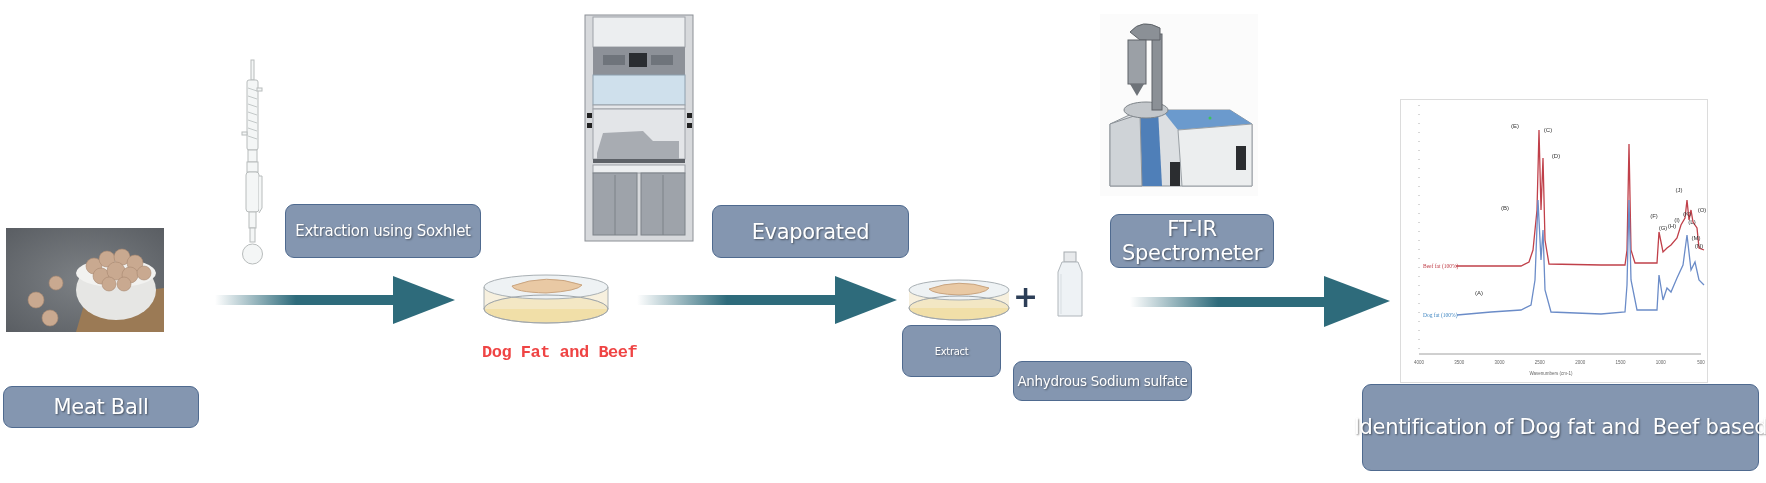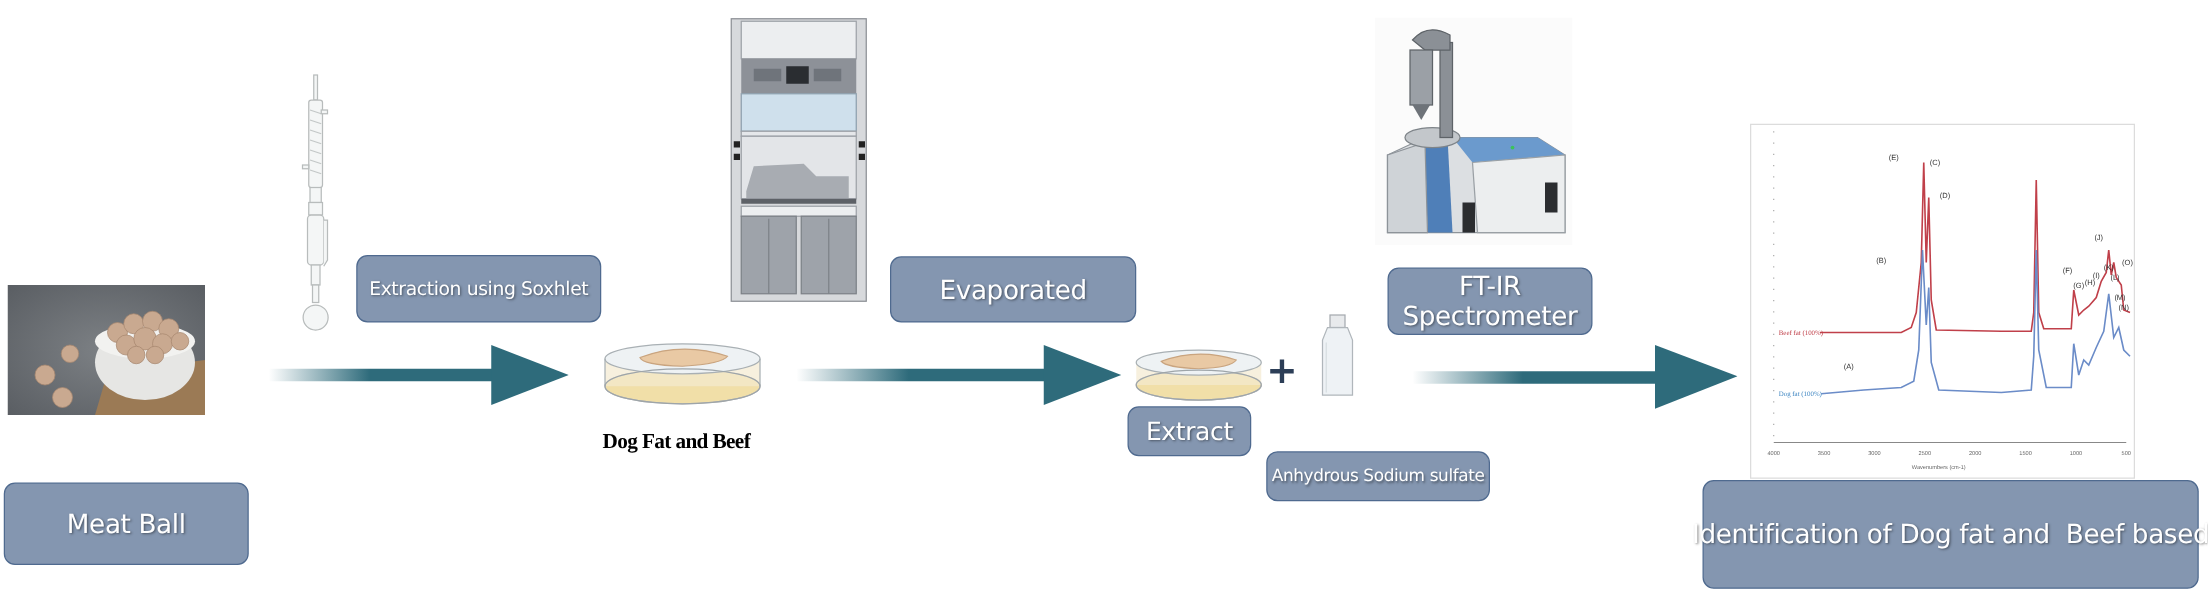--- a/index.html
+++ b/index.html
@@ -7,21 +7,21 @@
          font-family:"Liberation Sans", sans-serif; }
   .abs { position:absolute; }
   .label-box {
     position:absolute; background:#8496b0; border:1.5px solid #4f6a8f;
     border-radius:9px; color:#ffffff; display:flex; align-items:center;
     justify-content:center; text-align:center; box-sizing:border-box;
     font-family:"DejaVu Sans", sans-serif; text-shadow:1px 1px 2px rgba(0,0,0,0.45);
     letter-spacing:-0.3px;
   }
   .arrow { position:absolute; }
-  .plain-label { position:absolute; font-family:Liberation Serif, serif; font-weight:bold; color:#000000; letter-spacing:-0.5px;text-align:right; }
+  .plain-label { position:absolute; font-family:Liberation Mono, monospace; font-weight:bold; color:#ef4444; letter-spacing:-0.5px;text-align:right; }
 </style>
 </head>
 <body>
 
 <div class="abs" style="left:6px;top:228px;width:158px;height:104px;">
   <svg width="158" height="104" viewBox="0 0 158 104">
     <defs>
       <radialGradient id="bg1" cx="50%" cy="50%" r="70%">
         <stop offset="0" stop-color="#7d8185"></stop>
           <stop offset="1" stop-color="#5a5e63"></stop>
@@ -41,21 +41,21 @@
       <circle cx="124" cy="47" r="8"></circle>
         <circle cx="138" cy="45" r="7"></circle>
         <circle cx="103" cy="56" r="7"></circle>
       <circle cx="118" cy="56" r="7"></circle>
       <circle cx="50" cy="55" r="7"></circle>
         <circle cx="30" cy="72" r="8"></circle>
         <circle cx="44" cy="90" r="8"></circle>
     </g>
   </svg>
 </div>
-<div class="label-box" style="left:3px;top:386px;width:196px;height:66px;font-size:21px;">
+<div class="label-box" style="left:3px;top:386px;width:196px;height:42px;font-size:21px;">
   <span>Meat Ball</span>
 </div>
 
 <svg class="arrow" style="left:215px;top:272px;" width="240" height="56" viewBox="0 0 240 56">
   <defs>
     <linearGradient id="ag1" x1="0" x2="1" y1="0" y2="0">
       <stop offset="0" stop-color="#2e6b7b" stop-opacity="0"></stop>
       <stop offset="0.45" stop-color="#2e6b7b" stop-opacity="1"></stop>
       <stop offset="1" stop-color="#2e6b7b"></stop>
     </linearGradient>
@@ -137,21 +137,21 @@
   <ellipse cx="52" cy="12" rx="50" ry="10" fill="#eef2f4" stroke="#a9b0b4"></ellipse>
   <path d="M22 11 Q52 0 82 10 Q78 16 52 17 Q26 16 22 11 Z" fill="#e9c9a4" stroke="#c9a47f"></path>
   <ellipse cx="52" cy="30" rx="50" ry="12" fill="none" stroke="#9ea5a9"></ellipse>
 </svg>
 <div class="abs" style="left:1013px;top:282px;font-size:30px;font-weight:bold;color:#2c3e57;font-family:'DejaVu Sans',sans-serif;line-height:30px;">+</div>
 <svg class="abs" style="left:1053px;top:250px;" width="34" height="70" viewBox="0 0 34 70">
   <rect x="11" y="2" width="12" height="10" fill="#e8eaec" stroke="#a6abb0"></rect>
   <path d="M9 12 L25 12 L29 22 L29 66 L5 66 L5 22 Z" fill="#eef2f5" stroke="#b0b6bb"></path>
   <path d="M8 24 L8 64" stroke="#d7dde1"></path>
 </svg>
-<div class="label-box" style="left:902px;top:325px;width:99px;height:40px;font-size:20px;">
+<div class="label-box" style="left:902px;top:325px;width:99px;height:52px;font-size:10px;">
   <span>Extract</span>
 </div>
 <div class="label-box" style="left:1013px;top:325px;width:179px;height:40px;font-size:13.5px;margin-top:36px;">
   <span>Anhydrous Sodium sulfate</span>
 </div>
 
 <svg class="abs" style="left:1100px;top:14px;" width="158" height="182" viewBox="0 0 158 182">
   <rect x="0" y="0" width="158" height="182" fill="#fbfbfb"></rect>
   <path d="M10 110 L40 96 L130 96 L152 110 L152 172 L10 172 Z" fill="#dcdfe2" stroke="#8d9399"></path>
   <path d="M40 100 L58 96 L62 172 L42 172 Z" fill="#4f7fb8"></path>

